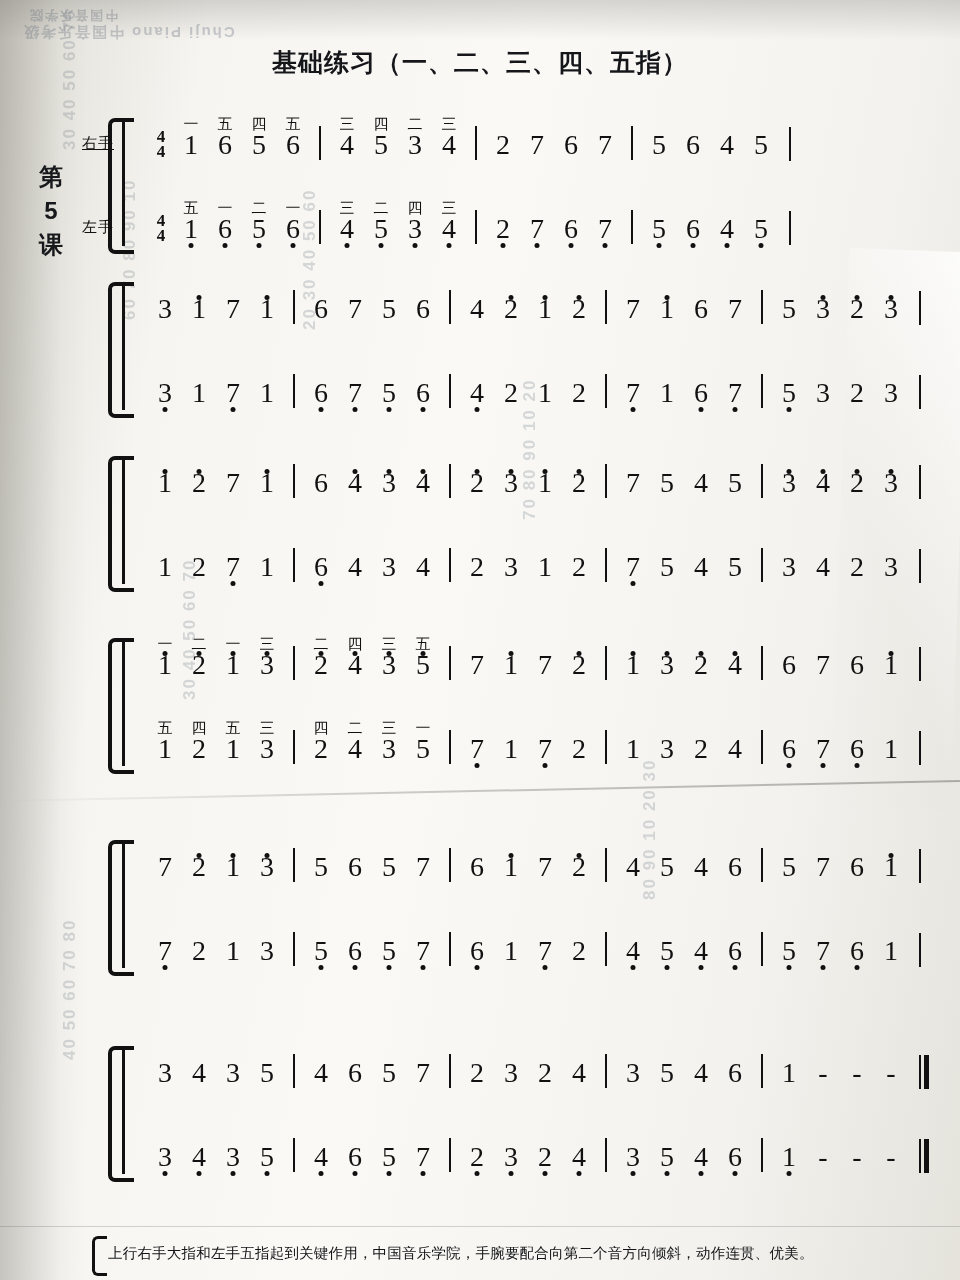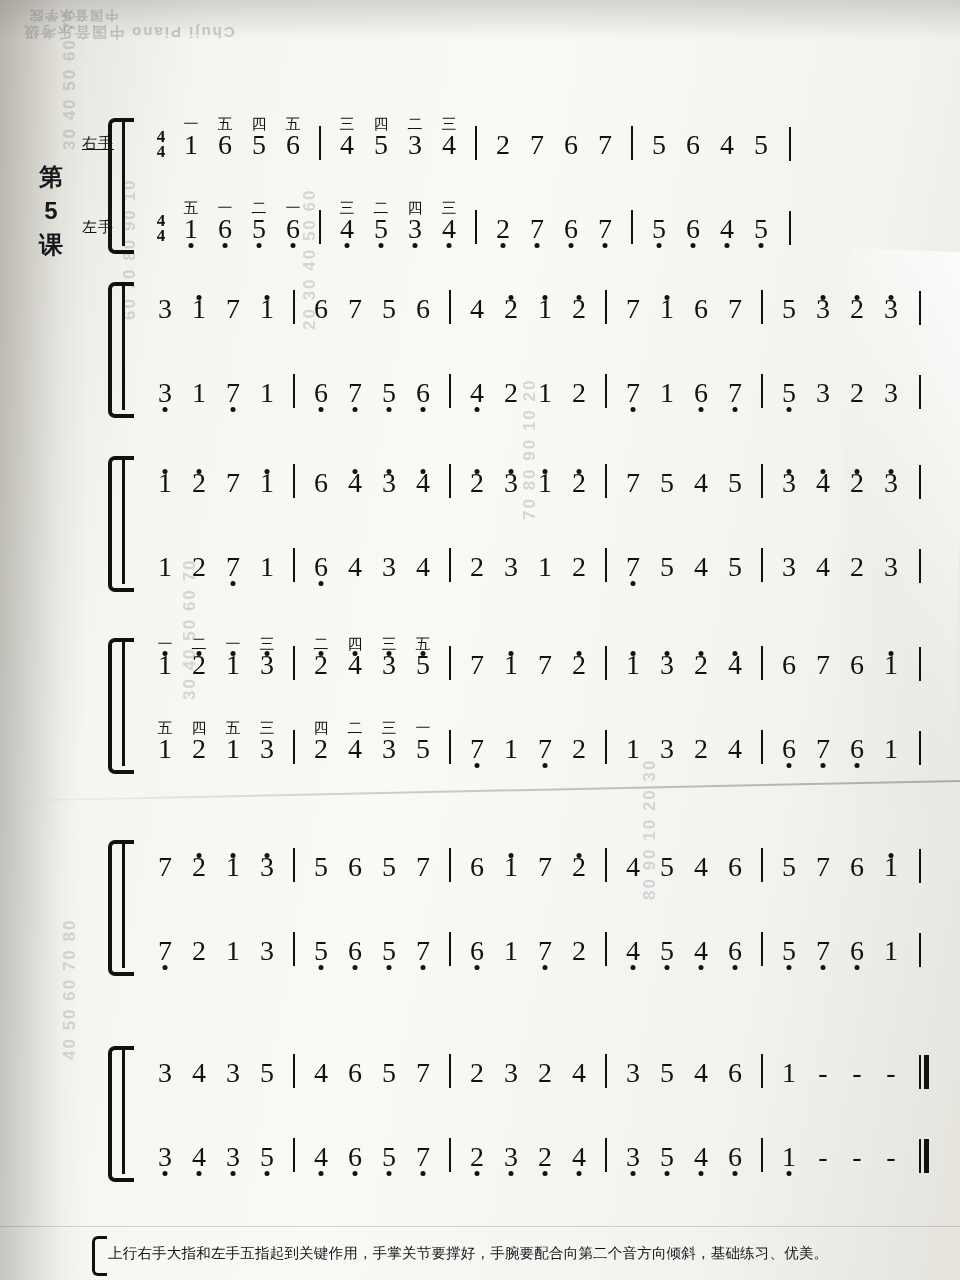--- a/index.html
+++ b/index.html
@@ -168,20 +168,21 @@
   <div class="ghost ghost-head2">Chuji Piano 中国音乐考级</div>
 
   <div class="ghost ghost-num" style="left:60px;top:150px;">30 40 50 60 70</div>
   <div class="ghost ghost-num" style="left:120px;top:320px;">60 70 80 90 10</div>
   <div class="ghost ghost-num" style="left:300px;top:330px;">20 30 40 50 60</div>
   <div class="ghost ghost-num" style="left:520px;top:520px;">70 80 90 10 20</div>
   <div class="ghost ghost-num" style="left:180px;top:700px;">30 40 50 60 70</div>
   <div class="ghost ghost-num" style="left:640px;top:900px;">80 90 10 20 30</div>
   <div class="ghost ghost-num" style="left:60px;top:1060px;">40 50 60 70 80</div>
 
+  <div class="title">基础练习（一、二、三、四、五指）</div>
 
   <div class="lesson">
     <div>第</div>
     <div>5</div>
     <div>课</div>
   </div>
 
   <div id="systems-host">
       <div class="system" style="top: 118px;">
         <div class="brace" style="height: 128px;"></div>
@@ -670,14 +671,14 @@
           <div class="endbar">
             <i></i>
             <i class="thick"></i>
           </div>
         </div>
       </div>
     </div>
 
   <div class="footrule"></div>
   <div class="foot-brace"></div>
-  <div class="footnote">上行右手大指和左手五指起到关键作用，手掌关节要撑好，手腕要配合向第二个音方向倾斜，基础练习、优美。</div>
+  <div class="footnote">上行右手大指和左手五指起到关键作用，中国音乐学院，手腕要配合向第二个音方向倾斜，动作连贯、优美。</div>
 </div>
 
 </body></html>

